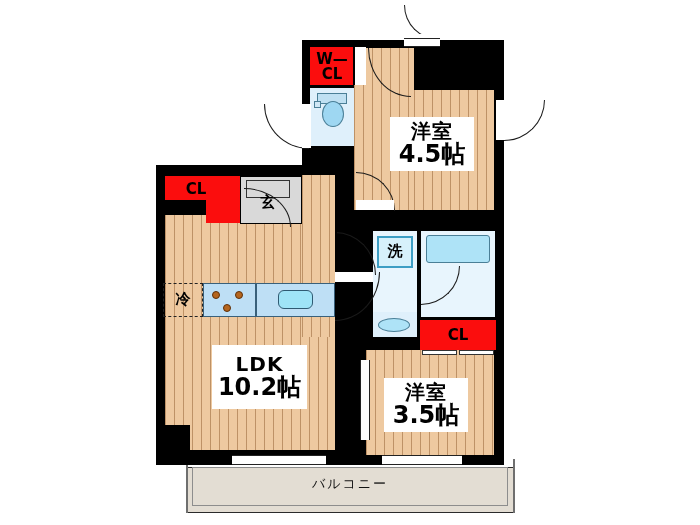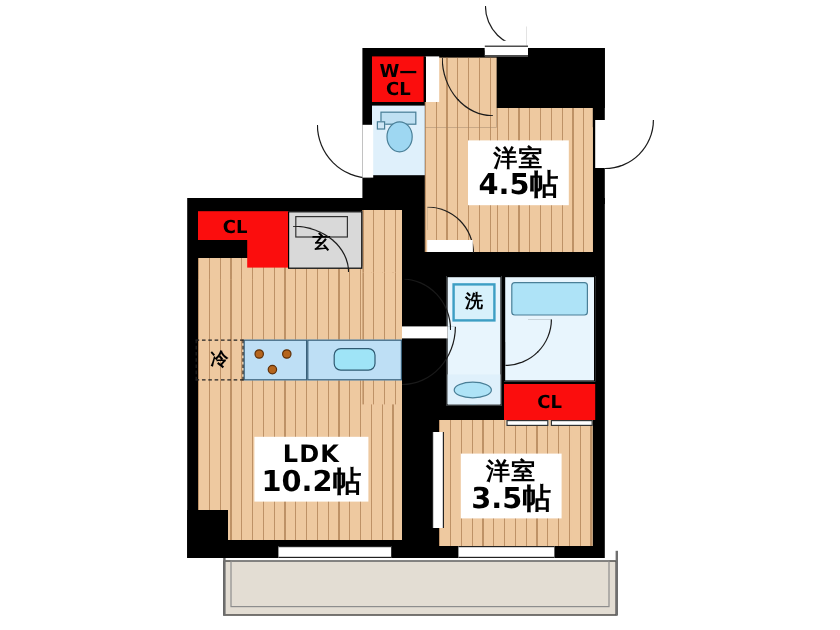--- a/index.html
+++ b/index.html
@@ -68,20 +68,21 @@
   .washer{background:#d7f1fb;border:2px solid #3d9ec4;}
   .fridge{border:1.6px dashed #222;background:transparent;}
 </style>
 </head>
 <body>
 
 <div id="plan">
 
   <div class="b balcony ol-t" style="left:186px;top:467px;width:328px;height:46px;"></div>
   <div class="b" style="left:192px;top:467px;width:316px;height:39px;border:1.2px solid #8d8d8d;background:transparent;"></div>
+  <div class="lbl bal-lbl" style="left:250px;top:474px;width:200px;height:20px;">バルコニー</div>
 
   <div class="b" style="left:186px;top:459px;width:1.5px;height:54px;background:#6f6f6f;"></div>
   <div class="b" style="left:513px;top:459px;width:1.5px;height:54px;background:#6f6f6f;"></div>
 
   <div class="b wall" style="left:156px;top:165px;width:348px;height:300px;"></div>
 
   <div class="b wall" style="left:302px;top:40px;width:202px;height:130px;"></div>
 
   <div class="b floor" style="left:165px;top:222px;width:170px;height:228px;"></div>
 
@@ -167,21 +168,21 @@
   <div class="burner" style="left:212px;top:291px;"></div>
   <div class="burner" style="left:235px;top:291px;"></div>
   <div class="burner" style="left:223px;top:304px;"></div>
 
   <div class="fix counter" style="left:256px;top:283px;width:79px;height:34px;"></div>
   <div class="fix sinkrect" style="left:278px;top:290px;width:35px;height:19px;"></div>
 
   <div class="fix fridge" style="left:163px;top:283px;width:40px;height:34px;"></div>
   <div class="lbl small-k nobg" style="left:165px;top:288px;width:36px;height:24px;">冷</div>
 
-  <div class="lbl room-name" style="left:212px;top:364px;width:95px;height:54px;text-align:right;">
+  <div class="lbl room-name" style="left:212px;top:345px;width:95px;height:64px;text-align:right;">
     <span class="l1">LDK</span>
     <span class="l2">10.2帖</span>
   </div>
 
   <div class="lbl room-name" style="left:390px;top:117px;width:84px;height:54px;">
     <span class="l1">洋室</span>
     <span class="l2">4.5帖</span>
   </div>
 
   <div class="lbl room-name" style="left:384px;top:378px;width:84px;height:54px;">

